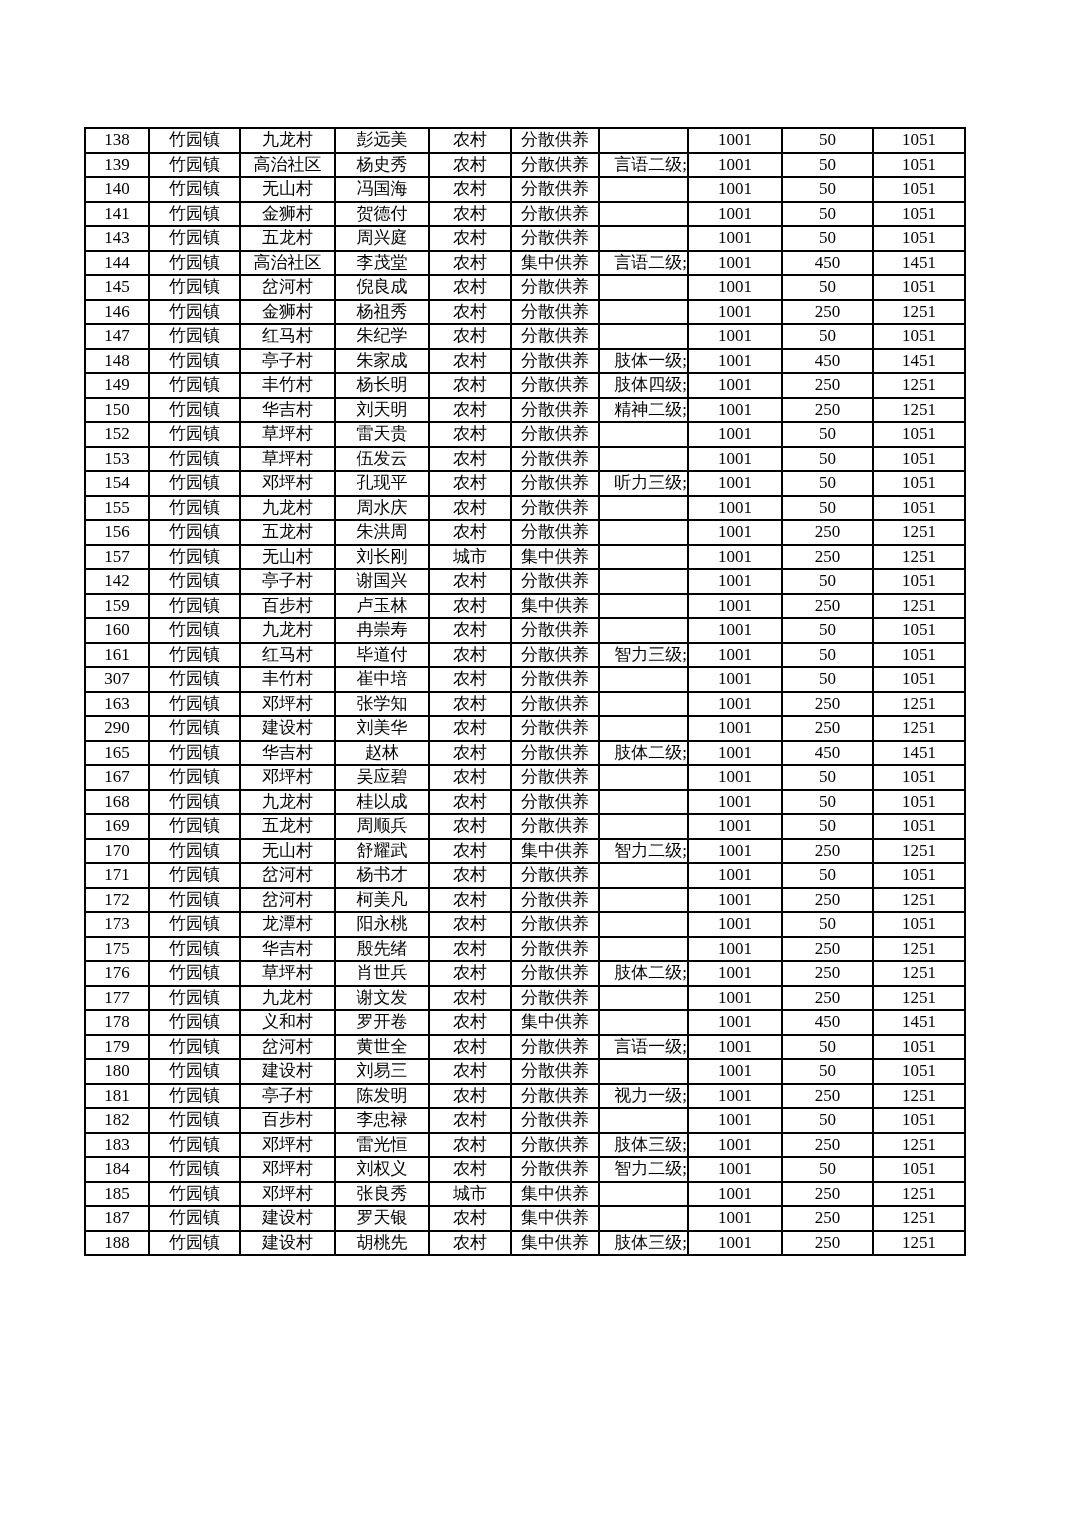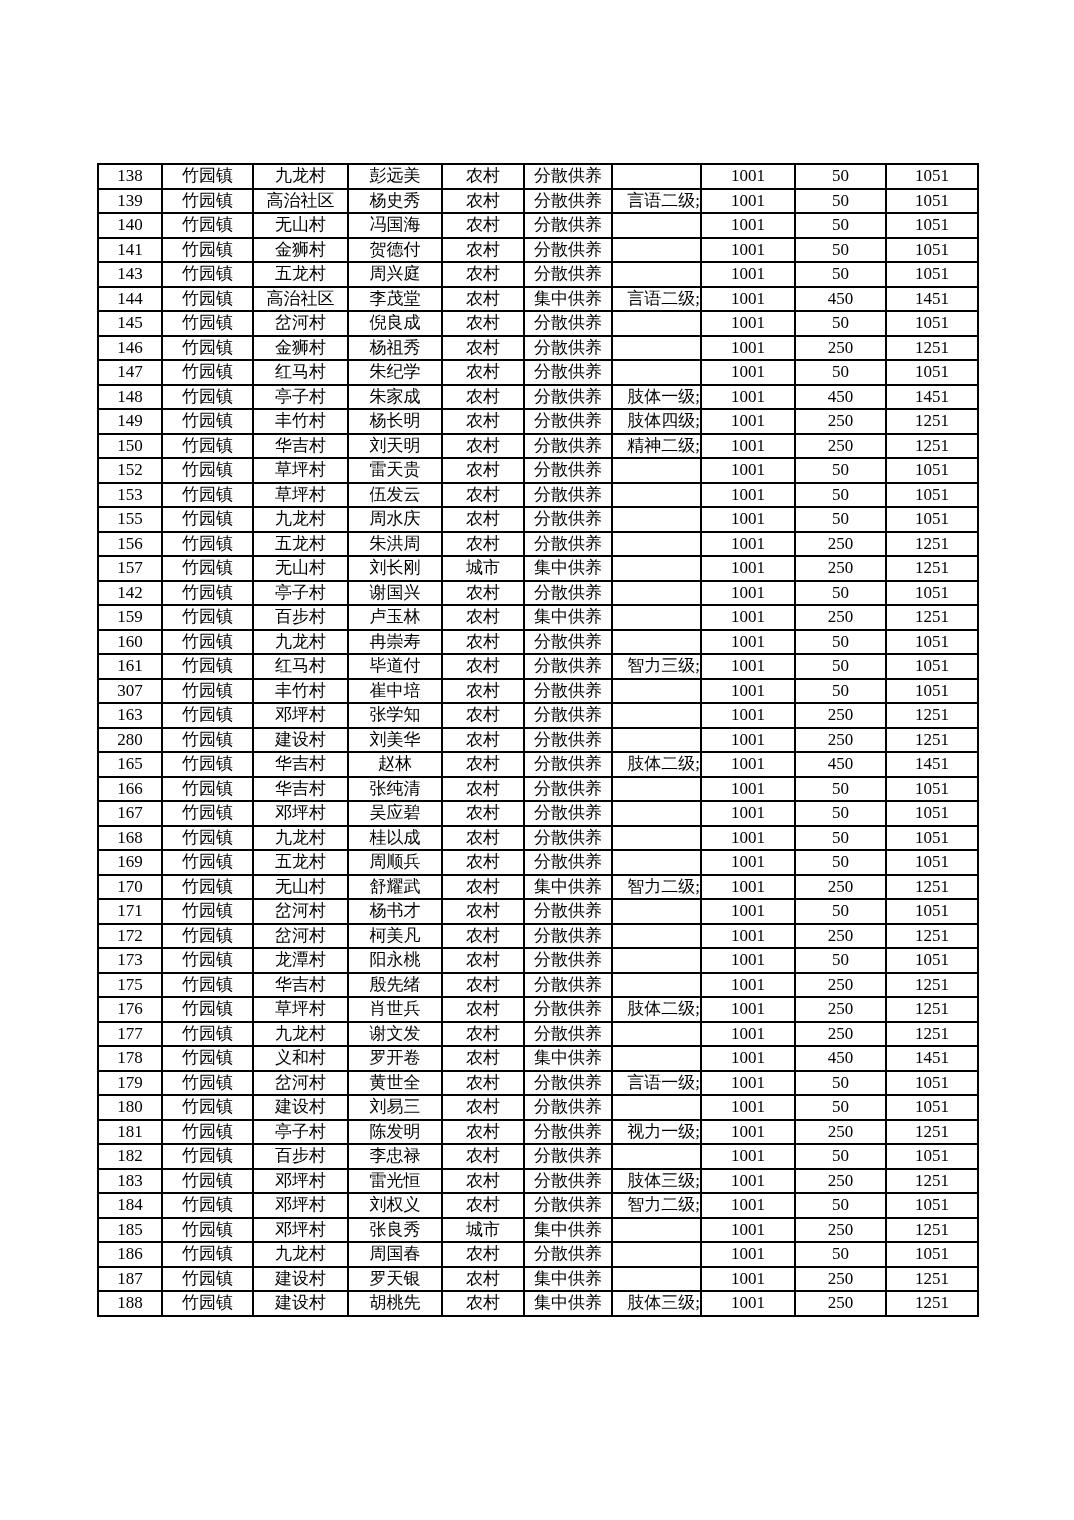--- a/index.html
+++ b/index.html
@@ -9,23 +9,22 @@
   }
   body {
     width: 1074px;
     height: 1520px;
     position: relative;
     font-family: "Liberation Serif", "DejaVu Serif", serif;
     color: #000000;
   }
   .sheet {
     position: absolute;
-    left: 97px;
+    left: 84px;
     top: 127px;
-    margin-top: 36px;
   }
   table.data-table {
     border-collapse: collapse;
     table-layout: fixed;
     width: 880px;
   }
   table.data-table td {
     border: 2px solid #000000;
     height: 22.5px;
     padding: 0;
@@ -232,20 +231,32 @@
     <td>草坪村</td>
     <td>伍发云</td>
     <td>农村</td>
     <td>分散供养</td>
     <td class="col-disability"></td>
     <td>1001</td>
     <td>50</td>
     <td>1051</td>
   </tr>
         <tr>
+    <td>154</td>
+    <td>竹园镇</td>
+    <td>邓坪村</td>
+    <td>孔现平</td>
+    <td>农村</td>
+    <td>分散供养</td>
+    <td class="col-disability">听力三级;</td>
+    <td>1001</td>
+    <td>50</td>
+    <td>1051</td>
+  </tr>
+        <tr>
     <td>155</td>
     <td>竹园镇</td>
     <td>九龙村</td>
     <td>周水庆</td>
     <td>农村</td>
     <td>分散供养</td>
     <td class="col-disability"></td>
     <td>1001</td>
     <td>50</td>
     <td>1051</td>
@@ -340,21 +351,21 @@
     <td>邓坪村</td>
     <td>张学知</td>
     <td>农村</td>
     <td>分散供养</td>
     <td class="col-disability"></td>
     <td>1001</td>
     <td>250</td>
     <td>1251</td>
   </tr>
         <tr>
-    <td>280</td>
+    <td>290</td>
     <td>竹园镇</td>
     <td>建设村</td>
     <td>刘美华</td>
     <td>农村</td>
     <td>分散供养</td>
     <td class="col-disability"></td>
     <td>1001</td>
     <td>250</td>
     <td>1251</td>
   </tr>
@@ -362,32 +373,20 @@
     <td>165</td>
     <td>竹园镇</td>
     <td>华吉村</td>
     <td>赵林</td>
     <td>农村</td>
     <td>分散供养</td>
     <td class="col-disability">肢体二级;</td>
     <td>1001</td>
     <td>450</td>
     <td>1451</td>
-  </tr>
-        <tr>
-    <td>166</td>
-    <td>竹园镇</td>
-    <td>华吉村</td>
-    <td>张纯清</td>
-    <td>农村</td>
-    <td>分散供养</td>
-    <td class="col-disability"></td>
-    <td>1001</td>
-    <td>50</td>
-    <td>1051</td>
   </tr>
         <tr>
     <td>167</td>
     <td>竹园镇</td>
     <td>邓坪村</td>
     <td>吴应碧</td>
     <td>农村</td>
     <td>分散供养</td>
     <td class="col-disability"></td>
     <td>1001</td>
@@ -590,32 +589,20 @@
     <td>185</td>
     <td>竹园镇</td>
     <td>邓坪村</td>
     <td>张良秀</td>
     <td>城市</td>
     <td>集中供养</td>
     <td class="col-disability"></td>
     <td>1001</td>
     <td>250</td>
     <td>1251</td>
-  </tr>
-        <tr>
-    <td>186</td>
-    <td>竹园镇</td>
-    <td>九龙村</td>
-    <td>周国春</td>
-    <td>农村</td>
-    <td>分散供养</td>
-    <td class="col-disability"></td>
-    <td>1001</td>
-    <td>50</td>
-    <td>1051</td>
   </tr>
         <tr>
     <td>187</td>
     <td>竹园镇</td>
     <td>建设村</td>
     <td>罗天银</td>
     <td>农村</td>
     <td>集中供养</td>
     <td class="col-disability"></td>
     <td>1001</td>

